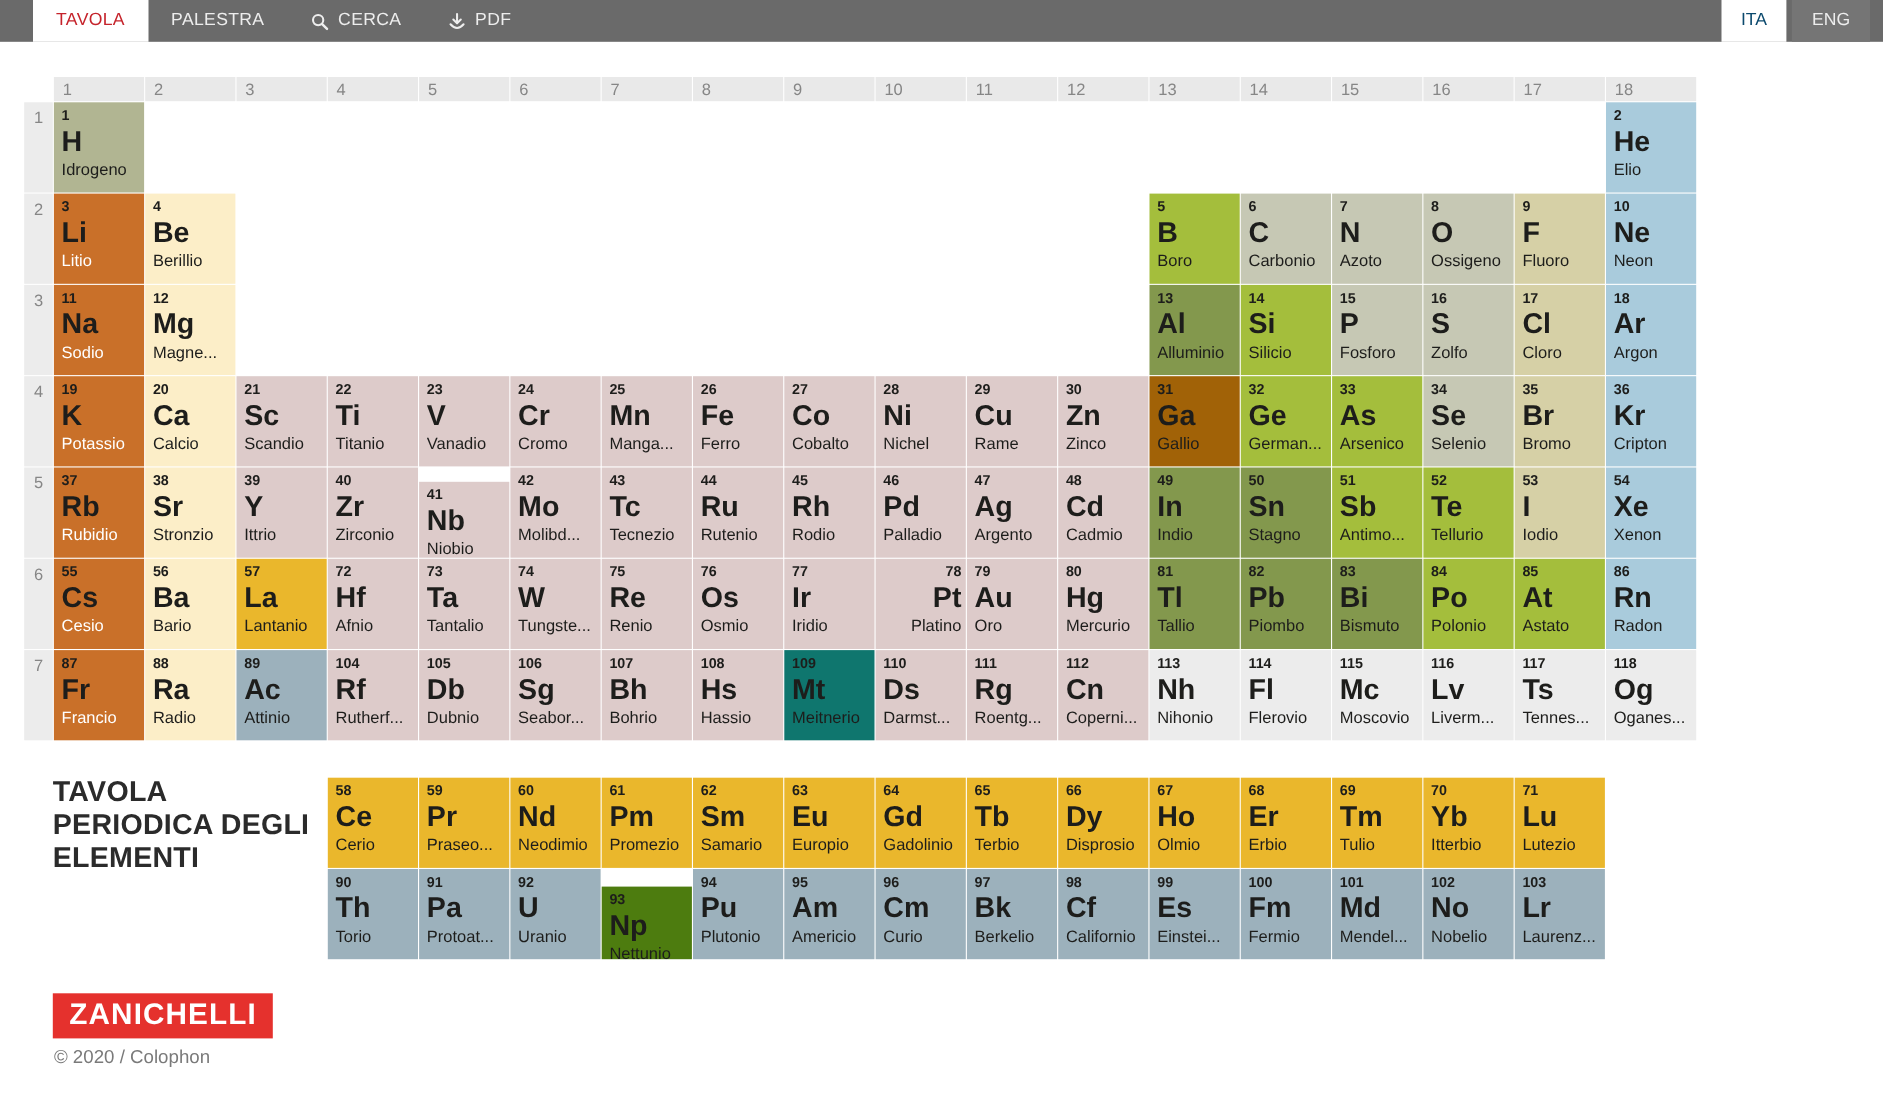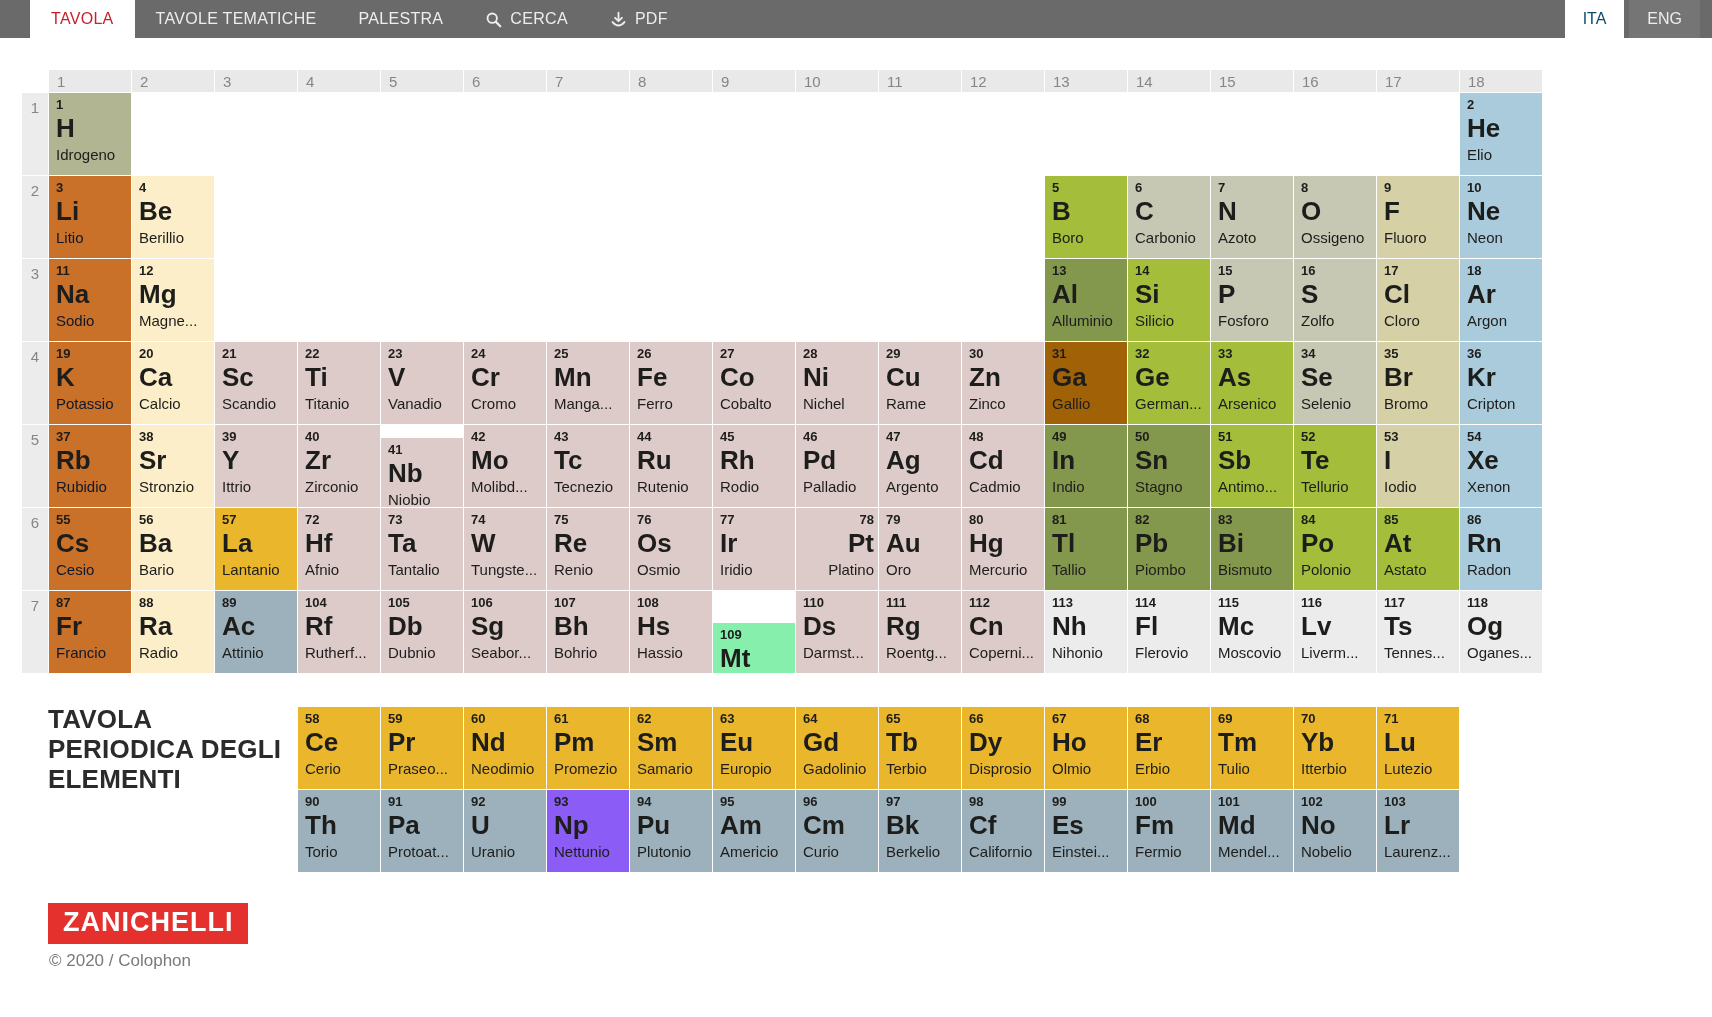--- a/index.html
+++ b/index.html
@@ -26,41 +26,40 @@
                grid-template-columns:26px repeat(18,82px);
                grid-template-rows:22px repeat(7,82px); gap:1px; }
   .ghead { background:#e9e9e9; color:#868686; font-size:15px;
            display:flex; align-items:center; padding-left:8px; }
   .phead { background:#ececec; color:#868686; font-size:15px;
            display:flex; justify-content:center; padding-top:6px; }
   .cell { padding:5px 4px 0 7px; overflow:hidden; cursor:pointer; color:#1d1d1b; }
   .cell .num { font-size:13px; font-weight:700; line-height:1.15; }
   .cell .sym { font-size:26px; font-weight:700; line-height:1.1; margin-top:1px; }
   .cell .name { font-size:15px; line-height:1.2; margin-top:3px; white-space:nowrap; overflow:hidden; }
-  .cat-alkali .name { color:#0f172a; }
+  .cat-alkali .name { color:#ffffff; }
 
   
   #f-block { position:absolute; left:298px; top:707px; display:grid;
              grid-template-columns:repeat(14,82px); grid-template-rows:repeat(2,82px); gap:1px; }
 
   
   #footer-title { position:absolute; left:48px; top:705px; font-size:26px; font-weight:700;
                   color:#2b2b2b; line-height:1.15; white-space:pre-line; letter-spacing:.2px; }
   #logo { position:absolute; left:48px; top:903px; background:#e5312d; color:#ffffff;
           font-weight:700; font-size:27px; letter-spacing:1px; padding:4px 15px 6px 15px;
           cursor:pointer; }
   #copyright { position:absolute; left:49px; top:951px; color:#7a7a7a; font-size:17px; cursor:pointer; }
 </style>
 </head>
 <body>
 
 <div id="nav">
   <div id="nav-tabs" style="display: flex;">
       <div class="nav-tab first active">TAVOLA</div>
-      <div class="nav-tab">TAVOLE TEMATICHE</div>
       <div class="nav-tab">PALESTRA</div>
     </div>
   <div class="nav-tab">
     <span class="nav-icon">
       <svg viewBox="0 0 20 20">
           <circle cx="8.5" cy="8.5" r="5.5" fill="none" stroke="#ededed" stroke-width="2.2"></circle>
           <line x1="12.8" y1="12.8" x2="18" y2="18" stroke="#ededed" stroke-width="2.6" stroke-linecap="round"></line>
         </svg>
     </span>
     <span>CERCA</span>
@@ -500,21 +499,21 @@
     <div class="cell cat-transition" style="background: rgb(221, 203, 202); grid-area: 8 / 8;">
       <div class="num">107</div>
       <div class="sym">Bh</div>
       <div class="name">Bohrio</div>
     </div>
     <div class="cell cat-transition" style="background: rgb(221, 203, 202); grid-area: 8 / 9;">
       <div class="num">108</div>
       <div class="sym">Hs</div>
       <div class="name">Hassio</div>
     </div>
-    <div class="cell cat-transition" style="background: #86efac; grid-area: 8 / 10; margin-top: 32px;">
+    <div class="cell cat-transition" style="background: #0f766e; grid-area: 8 / 10;">
       <div class="num">109</div>
       <div class="sym">Mt</div>
       <div class="name">Meitnerio</div>
     </div>
     <div class="cell cat-transition" style="background: rgb(221, 203, 202); grid-area: 8 / 11;">
       <div class="num">110</div>
       <div class="sym">Ds</div>
       <div class="name">Darmst...</div>
     </div>
     <div class="cell cat-transition" style="background: rgb(221, 203, 202); grid-area: 8 / 12;">
@@ -637,21 +636,21 @@
     <div class="cell cat-actinide" style="background: rgb(156, 177, 188); grid-area: 2 / 2;">
       <div class="num">91</div>
       <div class="sym">Pa</div>
       <div class="name">Protoat...</div>
     </div>
     <div class="cell cat-actinide" style="background: rgb(156, 177, 188); grid-area: 2 / 3;">
       <div class="num">92</div>
       <div class="sym">U</div>
       <div class="name">Uranio</div>
     </div>
-    <div class="cell cat-actinide" style="background: #8b5cf6; grid-area: 2 / 4;">
+    <div class="cell cat-actinide" style="background: #4d7c0f; grid-area: 2 / 4; margin-top: 16px;">
       <div class="num">93</div>
       <div class="sym">Np</div>
       <div class="name">Nettunio</div>
     </div>
     <div class="cell cat-actinide" style="background: rgb(156, 177, 188); grid-area: 2 / 5;">
       <div class="num">94</div>
       <div class="sym">Pu</div>
       <div class="name">Plutonio</div>
     </div>
     <div class="cell cat-actinide" style="background: rgb(156, 177, 188); grid-area: 2 / 6;">

